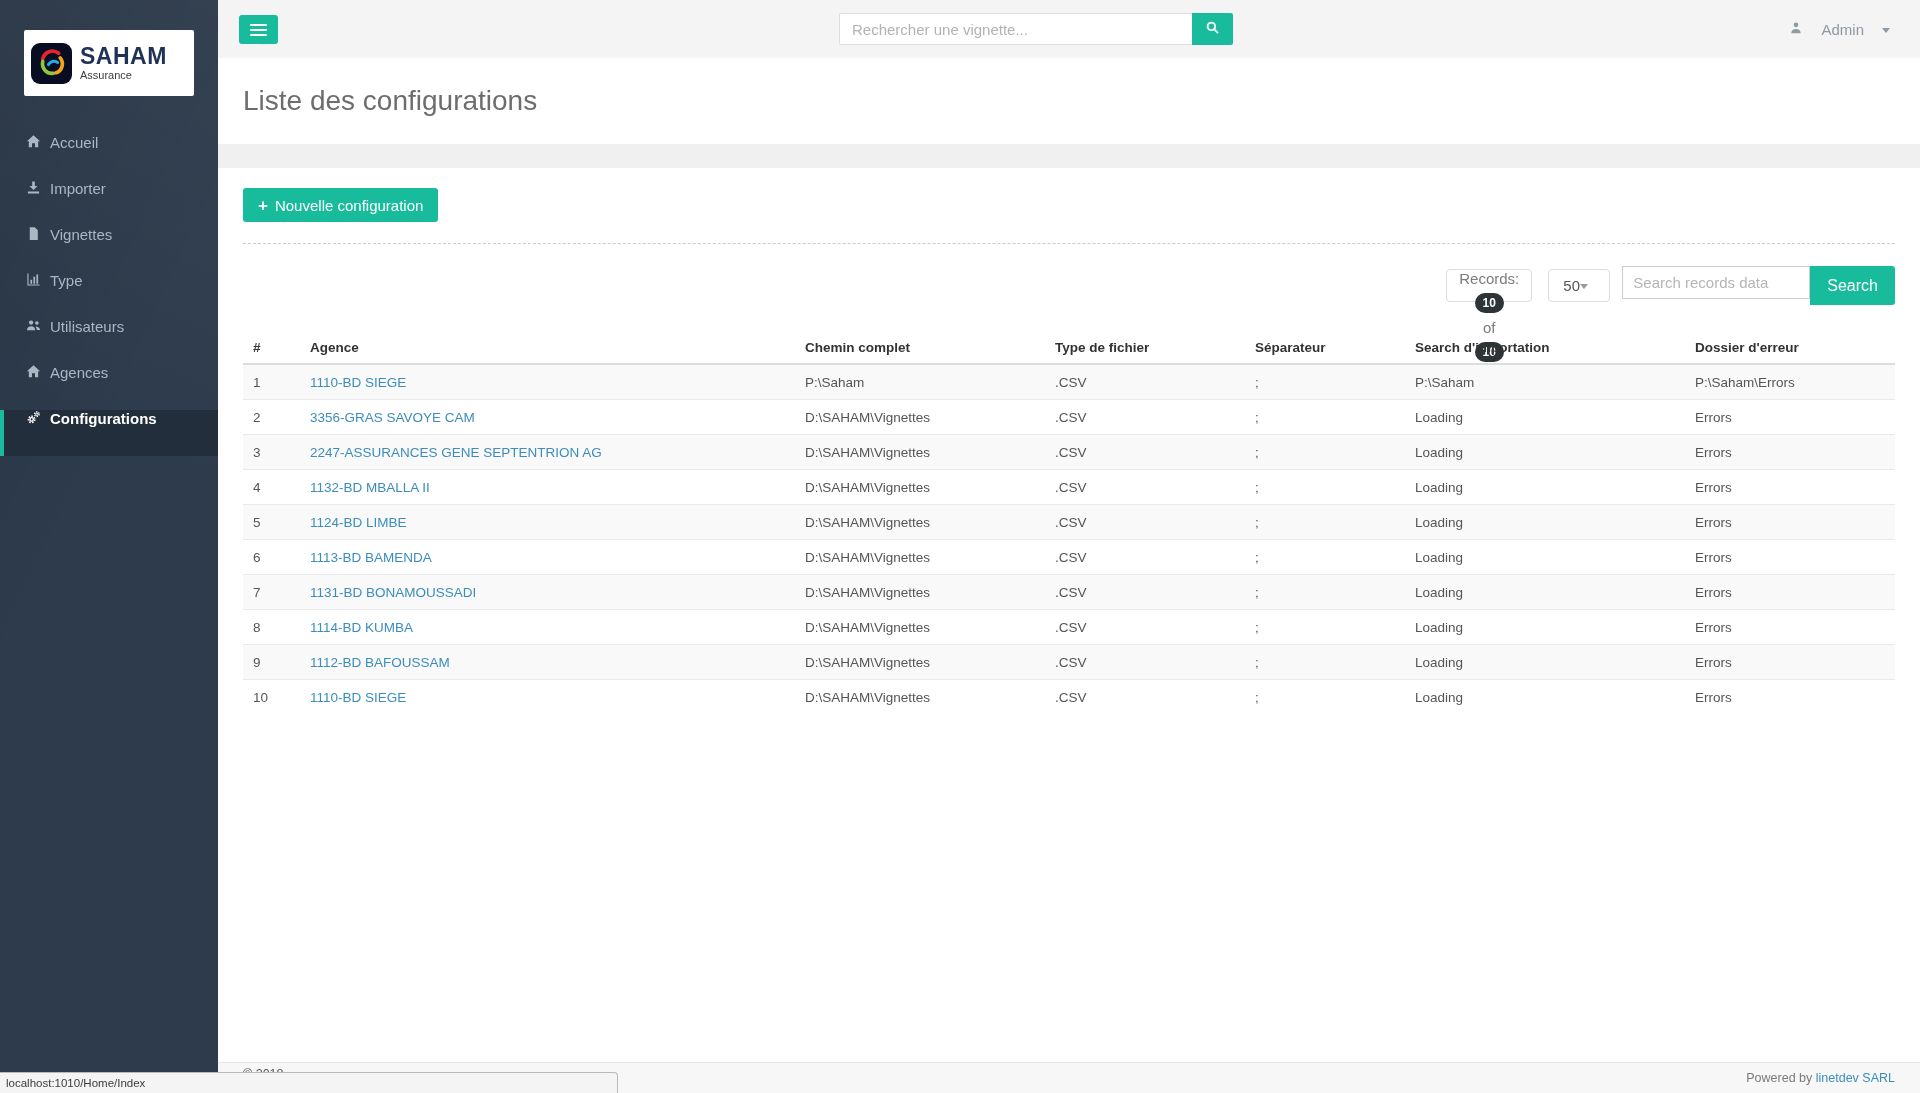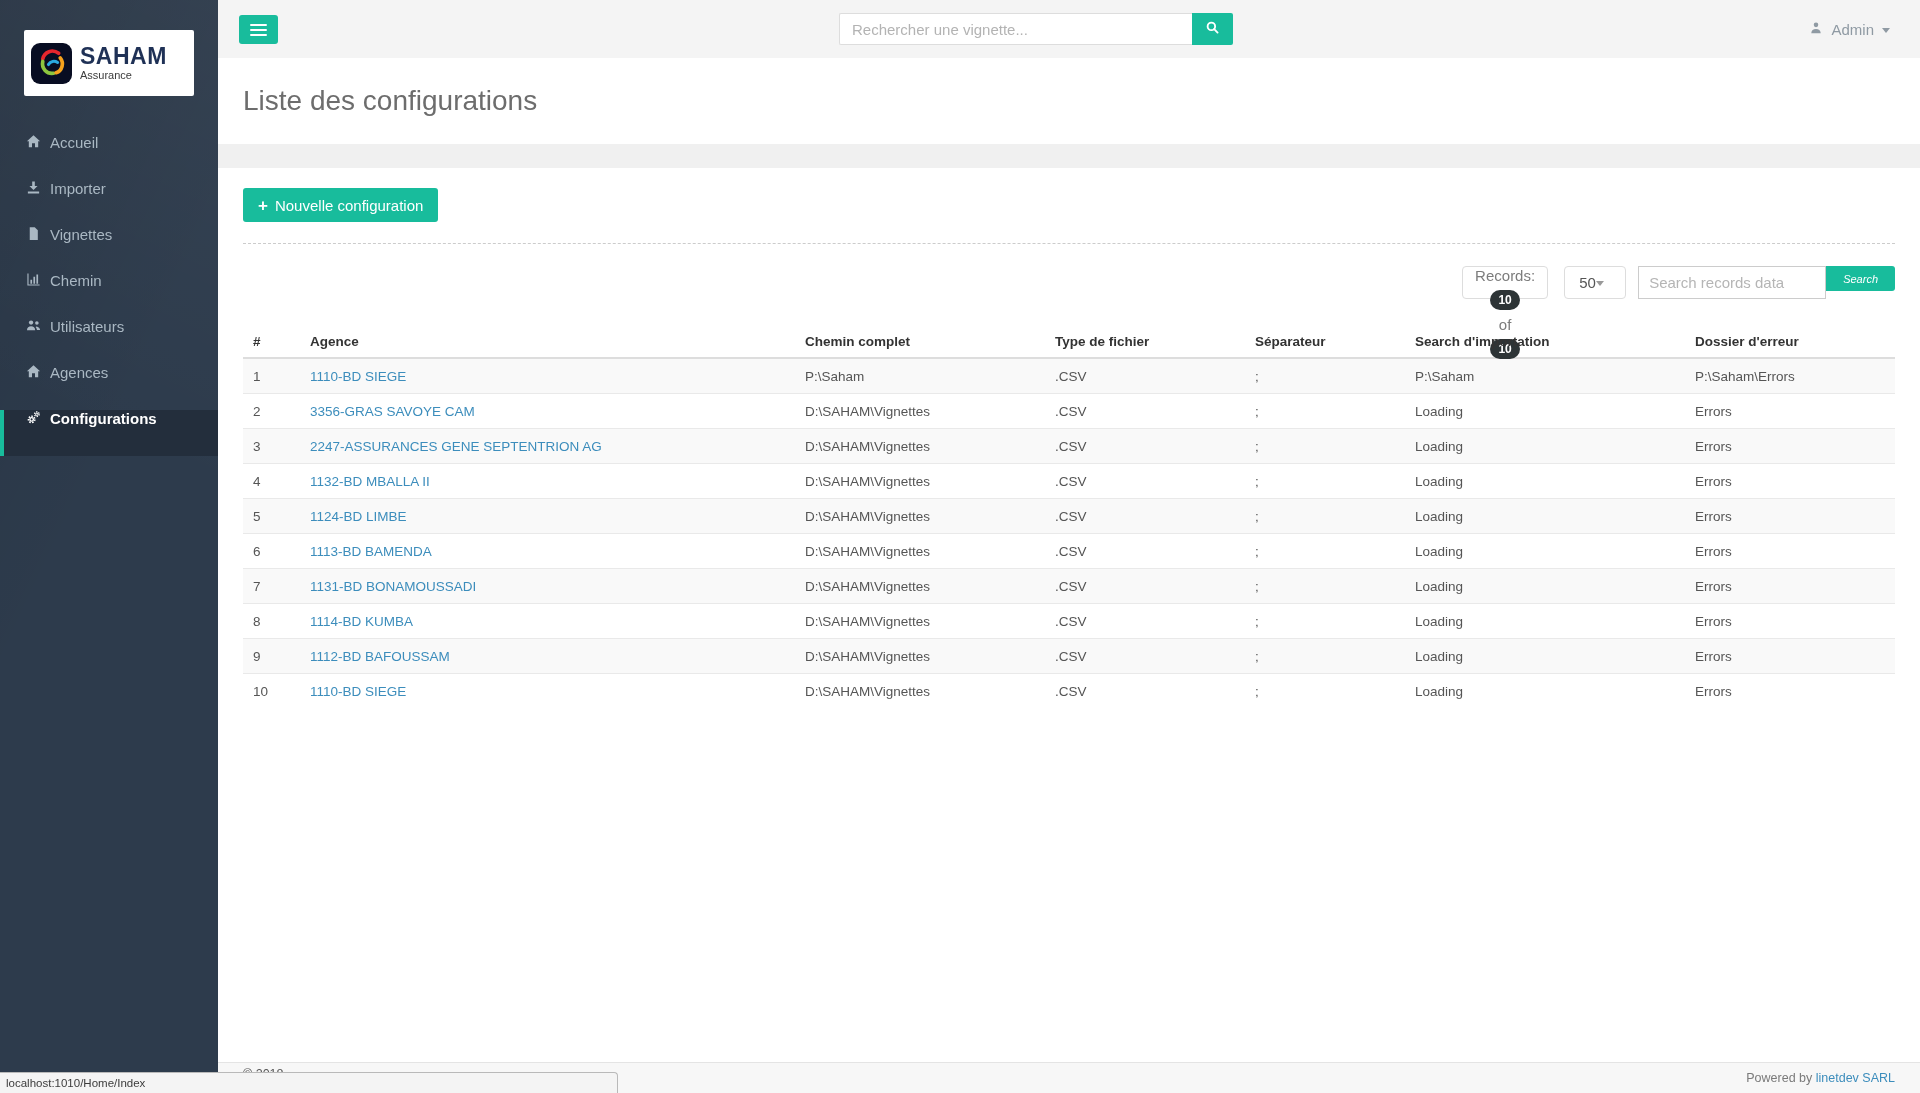--- a/index.html
+++ b/index.html
@@ -29,21 +29,21 @@
   .hamburger { position:absolute; left:21px; top:15px; width:39px; height:29px; background:#18bc9c;
     border:none; border-radius:3px; cursor:pointer; padding:6px 0; }
   .hamburger .bar { display:block; width:17px; height:2.4px; background:#fff; margin:2.6px auto; border-radius:1px; }
   .searchwrap { position:absolute; left:50%; transform:translateX(-50%); margin-left:-33px; top:13px; display:flex; }
   .search-input { width:353px; height:32px; border:1px solid #ddd; border-right:none; background:#fff;
     padding:0 12px; font-size:15px; color:#555; border-radius:2px 0 0 2px; outline:none; font-family:inherit; }
   .search-input::placeholder { color:#b3b3b3; }
   .search-btn { width:41px; height:32px; background:#18bc9c; border:none; border-radius:0 2px 2px 0;
     cursor:pointer; display:flex; align-items:center; justify-content:center; }
   .userbox { position:absolute; right:30px; top:0; height:58px; display:flex; align-items:center;
-    gap:8px; color:#8f9aa3; font-size:15px; cursor:pointer; }
+    gap:18px; color:#8f9aa3; font-size:15px; cursor:pointer; }
   .userbox svg { width:14px; height:14px; fill:#8f9aa3; }
   .caret { width:0; height:0; border-left:4.5px solid transparent; border-right:4.5px solid transparent;
     border-top:5px solid #8f9aa3; margin-top:2px; }
 
   .heading-sec { background:#fff; padding:27px 0 27px 25px; }
   .heading-sec h1 { margin:0; font-size:28px; font-weight:400; color:#6d6d6d; }
   .band { height:24px; background:#f0f0f0; flex-shrink:0; }
 
   .content { padding:20px 25px 0; flex:1; }
   .btn-new { background:#18bc9c; color:#fff; border:none; height:34px; padding:0 15px;
@@ -56,22 +56,22 @@
     gap:6px; padding:0 12px; font-size:15px; color:#7c7c7c;flex-direction:column; }
   .badge { background:#2d3436; color:#fff; border-radius:10px; font-size:12px; font-weight:bold; padding:3px 8px; }
   .pagesize { width:62px; height:33px; border:1px solid #ddd; border-radius:4px; margin-left:16px;
     display:flex; align-items:center; justify-content:flex-start; padding:0 9px 0 14px;
     font-size:15px; color:#555; cursor:pointer; background:#fff; }
   .pagesize .caret { border-top-color:#999; }
   .search2 { display:flex; margin-left:12px; }
   .search2 input { width:188px; height:33px; border:1px solid #ccc; padding:0 10px; font-size:15px;
     color:#555; outline:none; font-family:inherit; }
   .search2 input::placeholder { color:#b5b5b5; }
-  .search2 button { height:25px; background:#18bc9c; color:#fff; border:none; padding:0 17px;
-    font-size:11px; border-radius:0 3px 3px 0; cursor:pointer; font-family:inherit;font-style:italic; }
+  .search2 button { height:39px; background:#18bc9c; color:#fff; border:none; padding:0 17px;
+    font-size:16px; border-radius:0 3px 3px 0; cursor:pointer; font-family:inherit; }
 
   .table-wrap { margin-top:27px; }
   table { width:100%; border-collapse:collapse; font-size:13.5px; color:#555; }
   th { text-align:left; color:#333; font-weight:bold; padding:8px 10px; border-bottom:2px solid #ddd; }
   td { padding:9.5px 10px; border-top:1px solid #e9e9e9; }
   tbody tr:nth-child(odd) { background:#f9f9f9; }
   a.link { color:#3c8dbc; text-decoration:none; cursor:pointer; }
 
   
   .pagefooter { height:31px; background:#f7f7f7; border-top:1px solid #e4e4e4; flex-shrink:0;
@@ -126,21 +126,21 @@
             </svg>
           </span>
           <span>Vignettes</span>
         </div>
         <div class="side-item">
           <span class="icn">
             <svg viewBox="0 0 16 16">
               <path d="M1.5 1.5h1.2v11.8h11.8v1.2H1.5zM4.7 8.2h1.8v4.2H4.7zM7.9 5h1.8v7.4H7.9zM11.1 2.6h1.8v9.8h-1.8z"></path>
             </svg>
           </span>
-          <span>Chemin</span>
+          <span>Type</span>
         </div>
         <div class="side-item">
           <span class="icn">
             <svg viewBox="0 0 16 16">
               <circle cx="5.4" cy="4.9" r="2.3"></circle>
               <path d="M1 13c0-2.6 2-4.2 4.4-4.2S9.8 10.4 9.8 13z"></path>
               <circle cx="11.6" cy="5.4" r="1.9"></circle>
               <path d="M11.1 9c2.2.3 3.9 1.7 3.9 3.7h-3.3a6 6 0 0 0-1.4-3.2z"></path>
             </svg>
           </span>

